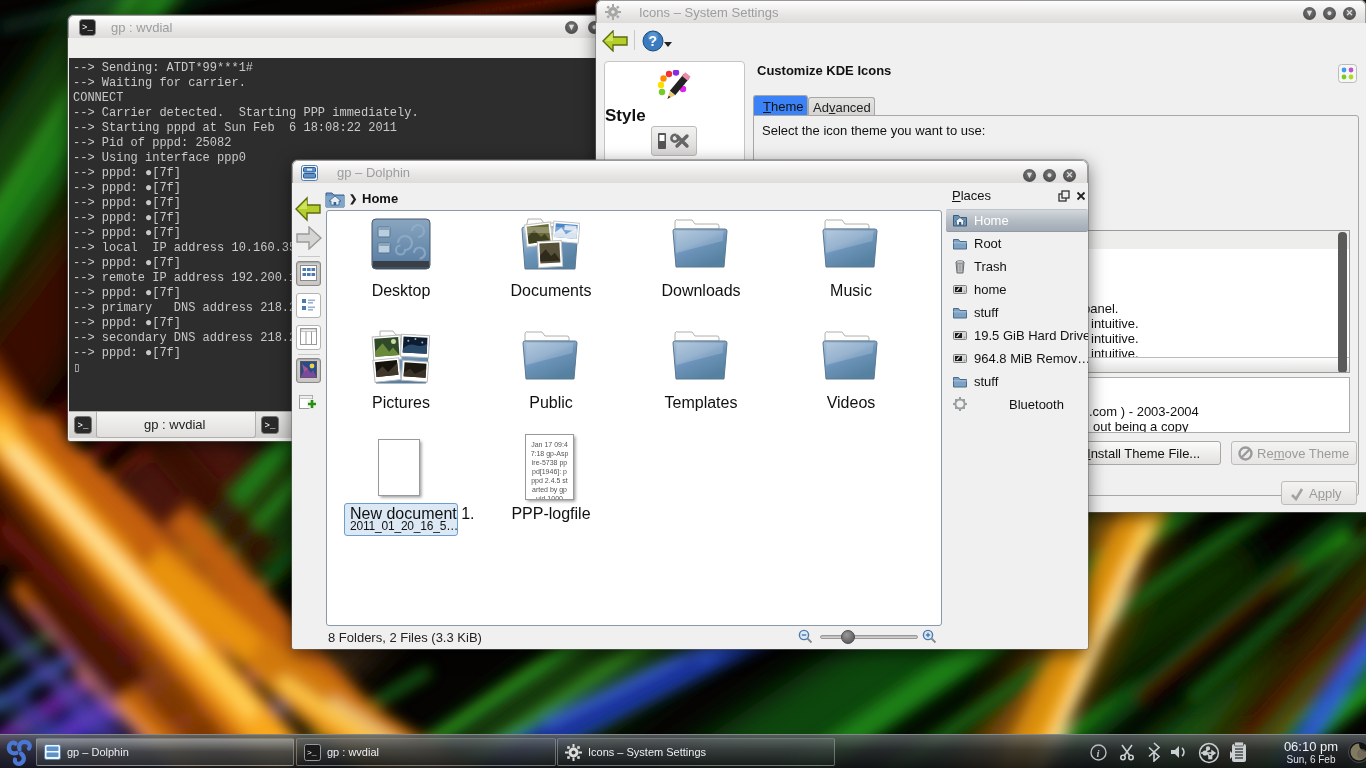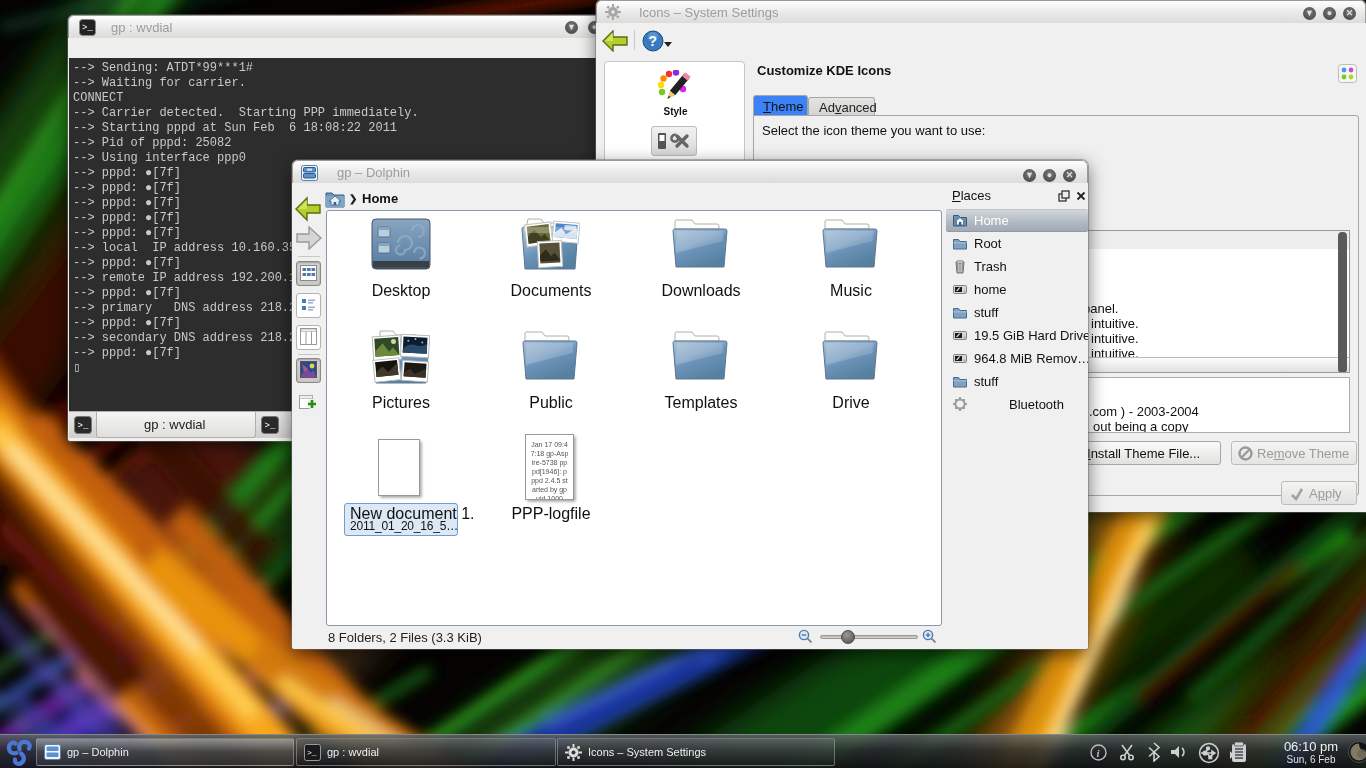--- a/index.html
+++ b/index.html
@@ -371,21 +371,21 @@
           <circle cx="26" cy="19" r="3.2" fill="#d2e"></circle>
         <circle cx="25" cy="12" r="3.2" fill="#36c"></circle>
       </g>
       <g transform="rotate(40 19 18)">
         <rect x="16" y="2" width="7" height="22" fill="#222"></rect>
         <rect x="16" y="0" width="7" height="5" fill="#e8a"></rect>
         <path d="M16 24 L23 24 L19.5 32 Z" fill="#e9c87a"></path>
         <path d="M18.4 28.5 L20.6 28.5 L19.5 32 Z" fill="#222"></path>
       </g>
     </svg>
-    <div class="abs" style="left:0;top:44px;width:141px;text-align:center;font-size:10px;font-weight:bold;color:#111;">Style</div>
+    <div class="abs" style="left:0;top:44px;width:141px;text-align:left;font-size:17px;font-weight:bold;color:#111;">Style</div>
     <div class="abs" style="left:46px;top:64px;width:46px;height:30px;background:linear-gradient(#f2f2f1,#d8d7d5);border:1px solid #bbb;border-radius:3px;">
       <svg class="abs" style="left:5px;top:5px" width="36" height="20" viewBox="0 0 36 20">
         <rect x="1" y="1" width="8" height="16" rx="1" fill="#555"></rect>
           <rect x="2.5" y="3" width="5" height="6" fill="#fff"></rect>
         <path d="M20 4 L30 14 M30 4 L20 14" stroke="#666" stroke-width="3.4" stroke-linecap="round"></path>
         <path d="M19 3 a3.4 3.4 0 1 0 2 2" fill="none" stroke="#666" stroke-width="2.6"></path>
       </svg>
     </div>
   </div>
   <div class="abs" style="left:161px;top:63px;font-size:13px;font-weight:bold;color:#111;">Customize KDE Icons</div>
@@ -394,21 +394,21 @@
     <circle cx="6" cy="6" r="2.4" fill="#49e"></circle>
       <circle cx="13" cy="6" r="2.4" fill="#b5c"></circle>
     <circle cx="6" cy="13" r="2.4" fill="#7c2"></circle>
       <circle cx="13" cy="13" r="2.4" fill="#ad2"></circle>
   </svg>
 
   <div class="abs" style="left:157px;top:95px;width:55px;height:21px;background:#3b82f6;border:1px solid #a8a7a5;border-bottom:none;border-radius:3px 3px 0 0;font-size:13px;color:#111;padding-left:44px;">
     <span class="abs" style="left:9px;top:3px;"><u>T</u>heme</span>
   </div>
   <div class="abs" style="left:212px;top:97px;width:67px;height:19px;background:linear-gradient(#e4e4e3,#d4d3d1);border:1px solid #a8a7a5;border-bottom:none;border-radius:3px 3px 0 0;font-size:13px;color:#222;">
-    <span class="abs" style="left:10px;top:2px;">Ad<u>v</u>anced</span>
+    <span class="abs" style="left:4px;top:2px;">Ad<u>v</u>anced</span>
   </div>
   <div class="abs" style="left:157px;top:115px;width:606px;height:381px;border:1px solid #a8a7a5;border-radius:0 3px 3px 3px;background:#eff0ef;"></div>
   <div class="abs" style="left:166px;top:123px;font-size:13px;color:#111;">Select the icon theme you want to use:</div>
 
   <div class="abs" style="left:164px;top:230px;width:590px;height:143px;border:1px solid #9b9a98;background:#fff;overflow:hidden;">
     <div class="abs" style="left:0;top:0;width:588px;height:18px;background:#ededec;"></div>
     <div class="abs" style="left:322px;top:70px;font-size:13px;color:#111;white-space:nowrap;">panel.</div>
     <div class="abs" style="left:330px;top:85px;font-size:13px;color:#111;white-space:nowrap;">intuitive.</div>
     <div class="abs" style="left:330px;top:100px;font-size:13px;color:#111;white-space:nowrap;">intuitive.</div>
     <div class="abs" style="left:330px;top:115px;font-size:13px;color:#111;white-space:nowrap;">intuitive.</div>
@@ -553,21 +553,21 @@
     </svg>
   <svg class="abs" style="left:378px;top:168px" width="60" height="56" viewBox="0 0 60 56">
       <use href="#icoFolder"></use>
     </svg>
   <svg class="abs" style="left:528px;top:168px" width="60" height="56" viewBox="0 0 60 56">
       <use href="#icoFolder"></use>
     </svg>
   <div class="flbl" style="left:58px;top:234px;">Pictures</div>
   <div class="flbl" style="left:208px;top:234px;">Public</div>
   <div class="flbl" style="left:358px;top:234px;">Templates</div>
-  <div class="flbl" style="left:508px;top:234px;">Drive</div>
+  <div class="flbl" style="left:508px;top:234px;">Videos</div>
 
   <div class="abs" style="left:86px;top:279px;width:42px;height:57px;background:#fff;border:1px solid #999;box-shadow:1.5px 1.5px 3px rgba(0,0,0,.4);"></div>
   <div class="abs" style="left:52px;top:343px;width:114px;height:33px;background:#dce8f4;border:1px solid #6a9fd4;border-radius:3px;"></div>
   <div class="flbl" style="left:58px;top:345px;">New document 1.</div>
   <div class="flbl" style="left:58px;top:359px;font-size:12px;letter-spacing:-.2px;">2011_01_20_16_5…</div>
   <div class="abs" style="left:233px;top:274px;width:49px;height:66px;background:#fff;border:1px solid #999;box-shadow:1.5px 1.5px 3px rgba(0,0,0,.4);overflow:hidden;">
     <div style="font-size:7px;line-height:9px;color:#555;text-align:center;padding-top:5px;font-family:'Liberation Sans';">Jan 17 09:4<br>7:18 gp-Asp<br>ire-5738 pp<br>pd[1946]: p<br>ppd 2.4.5 st<br>arted by gp<br>uid 1000</div>
   </div>
   <div class="flbl" style="left:208px;top:345px;">PPP-logfile</div>
 

